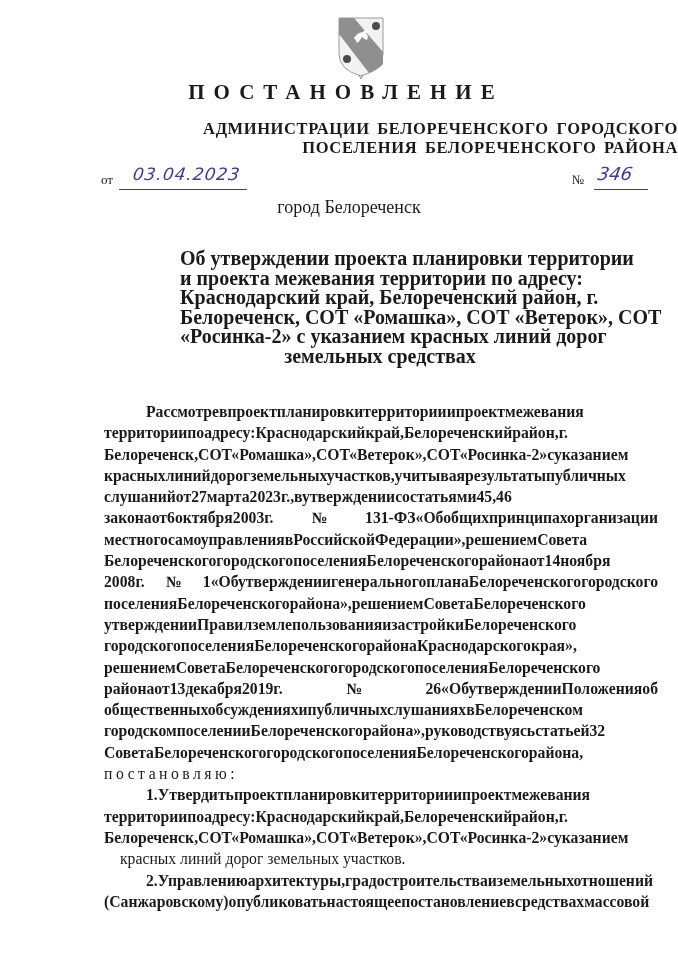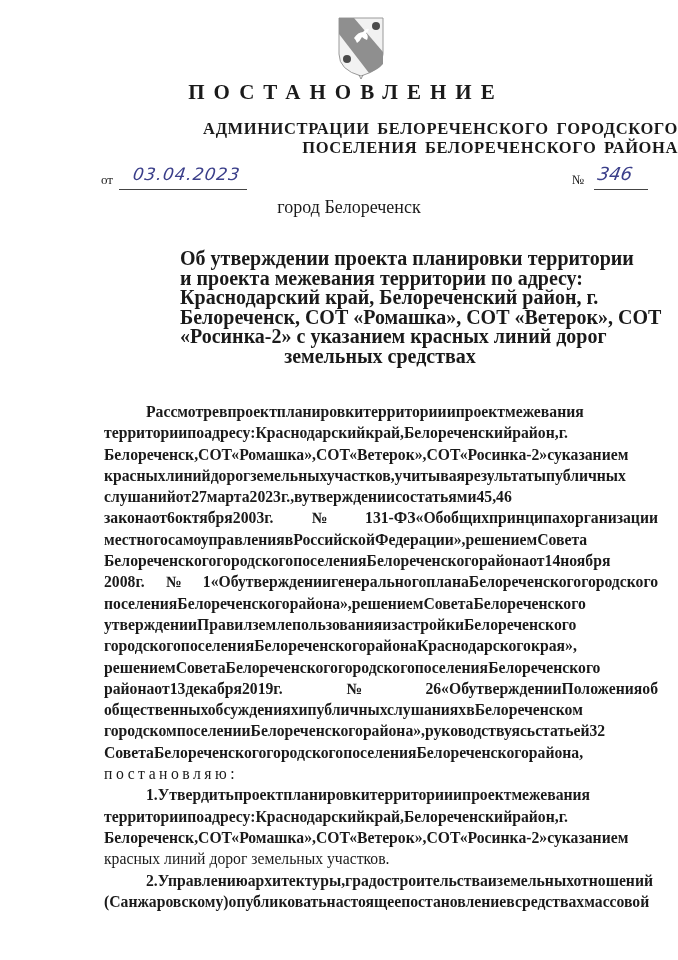--- a/index.html
+++ b/index.html
@@ -20,21 +20,21 @@
   .num-row { position:absolute; top:172px; left:572px; font-size:13px; }
   .num-field { position:absolute; left:22px; top:0; width:54px; height:17px; border-bottom:1px solid #444; }
   .num-field .hand { position:absolute; left:4px; top:-9px; font-family:"DejaVu Sans",sans-serif;
          font-style:italic; font-size:18px; color:#3b3f8a; transform:skewX(-10deg); }
   .city { position:absolute; top:197px; left:0; width:608px; text-align:center; font-size:18px; padding-left:90px; box-sizing:border-box; }
   .subject { position:absolute; top:249px; left:180px; width:400px; text-align:center;
              font-weight:bold; font-size:20px; line-height:19.5px; }
   .subject div { white-space:nowrap; }
   .body { position:absolute; top:401px; left:104px; width:554px; font-size:15.7px; line-height:21.3px; }
   .body .ln { display:block; text-align:justify; text-align-last:justify; white-space:nowrap; height:21.3px; }
-  .body .ln.last { text-align-last:left; }
+  .body .ln.last { text-align-last:left;margin-left:16px; }
   .body .ln.ind { padding-left:42px; box-sizing:border-box; }
   .body .ln.spaced { letter-spacing:3.5px; text-align-last:left; }
   .jw { display:flex; justify-content:space-between;font-weight:bold; }
 </style>
 </head>
 <body>
 
 <svg class="emblem" viewBox="0 0 50 66">
   <path d="M3 4 H47 V40 Q47 56 25 62 Q3 56 3 40 Z" fill="#f2f2f2" stroke="#9a9a9a" stroke-width="1"></path>
   <path d="M3 4 H18 L47 38 V50 Q42 56 33 59 L3 20 Z" fill="#8f8f8f"></path>

